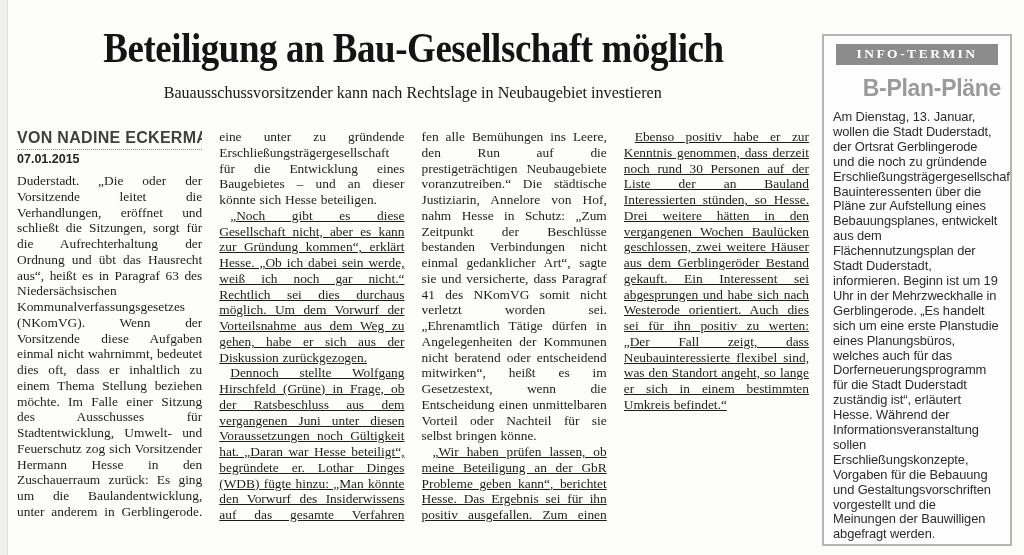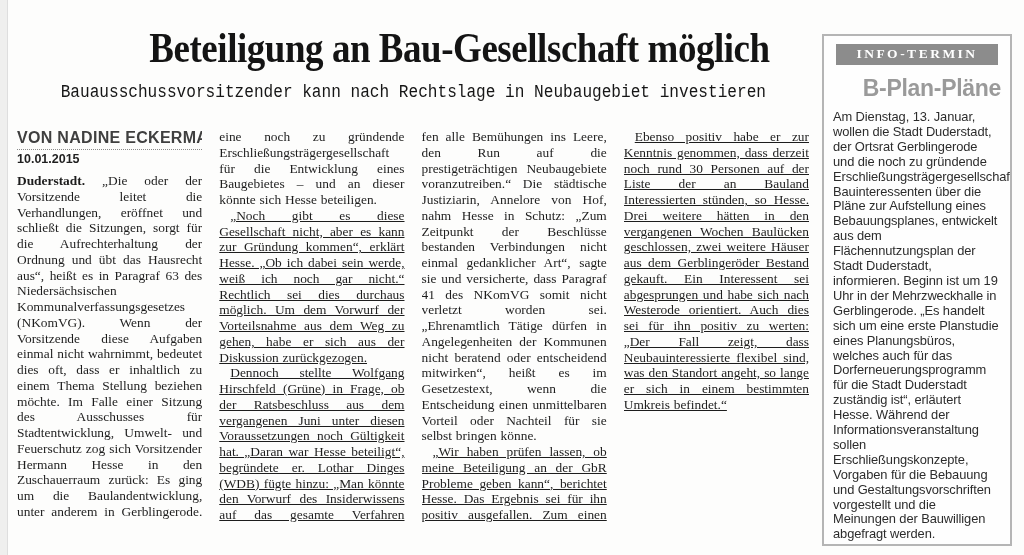--- a/index.html
+++ b/index.html
@@ -9,41 +9,41 @@
     font-family:"Liberation Serif", serif;
     -webkit-font-smoothing:antialiased;
   }
   .page{position:absolute;inset:0;background:#fdfdfc;}
   .scan-edge{position:absolute;left:7px;top:0;width:1px;height:100%;background:#dedede;}
   .scan-shade{position:absolute;left:0;top:0;width:7px;height:100%;background:#efefee;}
 
   .head-block{position:absolute;left:14px;top:26px;width:798px;text-align:center;}
   .headline{
     margin:0;font-family:"Liberation Serif", serif;font-weight:bold;
-    font-size:42px;line-height:1.06;color:#141414;letter-spacing:-0.5px;text-align:right;
+    font-size:42px;line-height:1.06;color:#141414;letter-spacing:-0.5px;
   }
   .headline .squeeze{display:inline-block;transform:scaleX(0.88);transform-origin:center;white-space:nowrap;}
   .subheadline{
-    margin:11px 0 0 0;font-family:Liberation Mono, monospace;
+    margin:11px 0 0 0;font-family:Liberation Serif, serif;
     font-size:17.5px;color:#161616;font-weight:normal;
   }
   .subheadline .squeeze{display:inline-block;transform:scaleX(0.92);transform-origin:center;white-space:nowrap;}
 
   .body-columns{
     position:absolute;left:17px;top:129px;width:792px;height:393px;
     display:flex;gap:17px;overflow:hidden;
   }
   .col{flex:1 1 0;min-width:0;overflow:hidden;}
   .col p{
     margin:0;font-family:"Liberation Serif", serif;
     font-size:13.4px;line-height:1.175;color:#1d1d1d;
     text-align:justify;hyphens:auto;-webkit-hyphens:auto;word-spacing:0.5px;
   }
   .col p.indent{text-indent:11px;text-decoration:underline;}
-  .col p b.lead{font-weight:bold;}
+  .col p b.lead{font-weight:normal;}
 
   .byline-block{margin-bottom:7px;font-family:"Liberation Sans", sans-serif;}
   .byline{
     display:inline-block;font-size:16px;letter-spacing:0.3px;color:#3f3f3f;
     border-bottom:1px dotted #8a8a8a;padding-bottom:2px;white-space:nowrap;font-weight:bold;
   }
   .date{font-size:12.5px;font-weight:bold;color:#1f1f1f;margin-top:2px;}
 
   .infobox{
     position:absolute;left:822px;top:34px;width:190px;height:512px;
@@ -76,29 +76,29 @@
 
   <div class="head-block">
     <h1 class="headline"><span class="squeeze">Beteiligung an Bau-Gesellschaft möglich</span></h1>
     <h2 class="subheadline"><span class="squeeze">Bauausschussvorsitzender kann nach Rechtslage in Neubaugebiet investieren</span></h2>
   </div>
 
   <div class="body-columns">
     <div class="col">
       <div class="byline-block">
         <div class="byline">VON NADINE ECKERMANN</div>
-        <div class="date">10.01.2015</div>
+        <div class="date">07.01.2015</div>
       </div>
       <div>
           <p class="noindent"><b class="lead">Duderstadt.</b> „Die oder der Vorsitzende leitet die Verhandlungen, eröffnet und schließt die Sitzungen, sorgt für die Aufrechterhaltung der Ordnung und übt das Hausrecht aus“, heißt es in Paragraf 63 des Niedersächsischen Kommunalverfassungsgesetzes (NKomVG). Wenn der Vorsitzende diese Aufgaben einmal nicht wahrnimmt, bedeutet dies oft, dass er inhaltlich zu einem Thema Stellung beziehen möchte. Im Falle einer Sitzung des Ausschusses für Stadtentwicklung, Umwelt- und Feuerschutz zog sich Vorsitzender Hermann Hesse in den Zuschauerraum zurück: Es ging um die Baulandentwicklung, unter anderem in Gerblingerode. Dort gibt es mehr Interessenten als Baugebiete. Einer davon ist</p>
         </div>
     </div>
     <div class="col">
         <div>
-          <p class="noindent">eine noch zu gründende Erschließungsträgergesellschaft für die Entwicklung eines Baugebietes – und an dieser könnte sich Hesse beteiligen.</p>
+          <p class="noindent">eine unter zu gründende Erschließungsträgergesellschaft für die Entwicklung eines Baugebietes – und an dieser könnte sich Hesse beteiligen.</p>
           <p class="indent">„Noch gibt es diese Gesellschaft nicht, aber es kann zur Gründung kommen“, erklärt Hesse. „Ob ich dabei sein werde, weiß ich noch gar nicht.“ Rechtlich sei dies durchaus möglich. Um dem Vorwurf der Vorteilsnahme aus dem Weg zu gehen, habe er sich aus der Diskussion zurückgezogen.</p>
           <p class="indent">Dennoch stellte Wolfgang Hirschfeld (Grüne) in Frage, ob der Ratsbeschluss aus dem vergangenen Juni unter diesen Voraussetzungen noch Gültigkeit hat. „Daran war Hesse beteiligt“, begründete er. Lothar Dinges (WDB) fügte hinzu: „Man könnte den Vorwurf des Insiderwissens auf das gesamte Verfahren beziehen. Dann lau-</p>
         </div>
       </div>
     <div class="col">
         <div>
           <p class="noindent">fen alle Bemühungen ins Leere, den Run auf die prestigeträchtigen Neubaugebiete voranzutreiben.“ Die städtische Justiziarin, Annelore von Hof, nahm Hesse in Schutz: „Zum Zeitpunkt der Beschlüsse bestanden Verbindungen nicht einmal gedanklicher Art“, sagte sie und versicherte, dass Paragraf 41 des NKomVG somit nicht verletzt worden sei. „Ehrenamtlich Tätige dürfen in Angelegenheiten der Kommunen nicht beratend oder entscheidend mitwirken“, heißt es im Gesetzestext, wenn die Entscheidung einen unmittelbaren Vorteil oder Nachteil für sie selbst bringen könne.</p>
           <p class="indent">„Wir haben prüfen lassen, ob meine Beteiligung an der GbR Probleme geben kann“, berichtet Hesse. Das Ergebnis sei für ihn positiv ausgefallen. Zum einen gelte ein EU-Recht, das</p>
         </div>
       </div>

